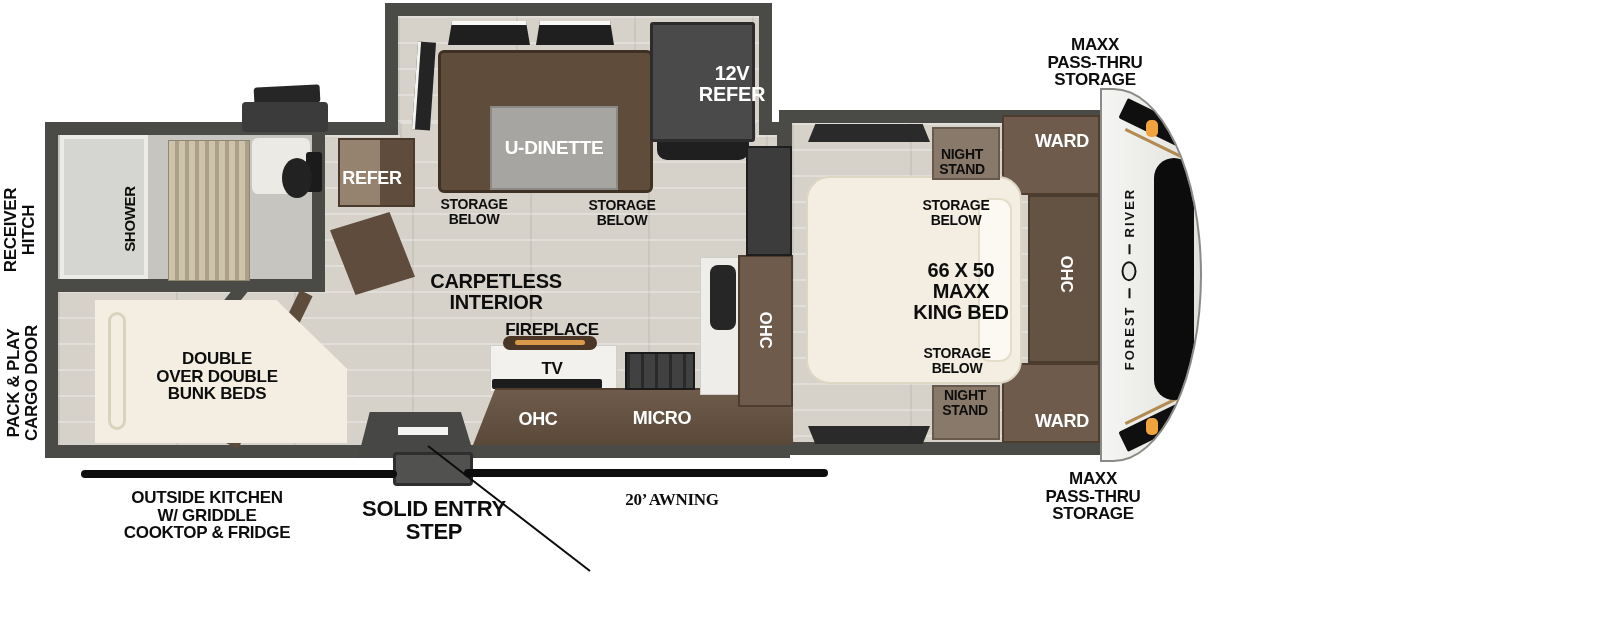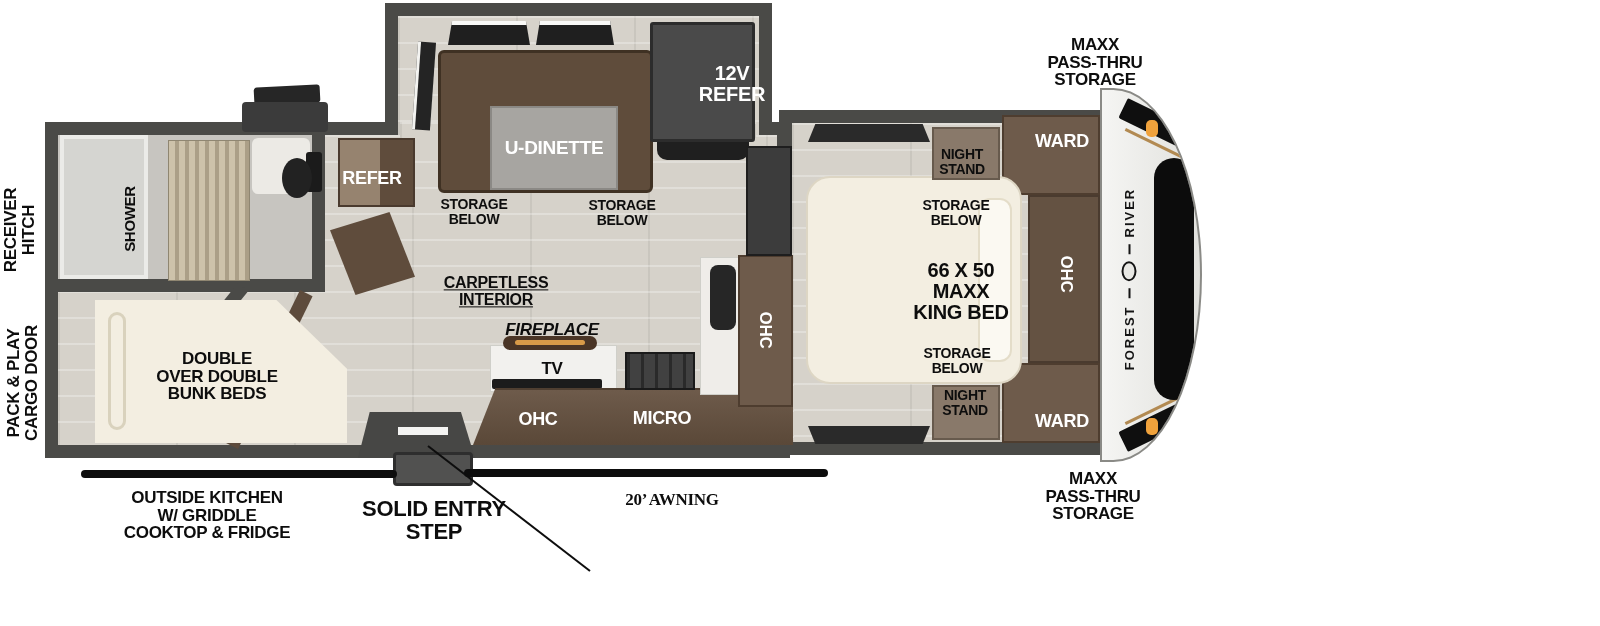--- a/index.html
+++ b/index.html
@@ -183,23 +183,23 @@
   <div class="lbl c white" style="left:372px;top:178px;font-size:18px;">REFER</div>
 
   <div class="lbl c white" style="left:554px;top:148px;font-size:19px;">U-DINETTE</div>
   <div class="lbl c white" style="left:718px;top:84px;font-size:20px;margin-left:14px;">12V
 REFER</div>
   <div class="lbl c" style="left:474px;top:212px;font-size:14px;">STORAGE
 BELOW</div>
   <div class="lbl c" style="left:622px;top:213px;font-size:14px;">STORAGE
 BELOW</div>
 
-  <div class="lbl c" style="left:496px;top:292px;font-size:16px;text-decoration:underline;">CARPETLESS
+  <div class="lbl c" style="left:496px;top:292px;font-size:20px;">CARPETLESS
 INTERIOR</div>
-  <div class="lbl c" style="left:552px;top:330px;font-size:17px;font-style:italic;">FIREPLACE</div>
+  <div class="lbl c" style="left:552px;top:330px;font-size:17px;">FIREPLACE</div>
   <div class="lbl c" style="left:552px;top:369px;font-size:17px;">TV</div>
   <div class="lbl c white" style="left:538px;top:419px;font-size:18px;">OHC</div>
   <div class="lbl c white" style="left:662px;top:418px;font-size:18px;">MICRO</div>
   <div class="lbl cw white" style="left:765px;top:330px;font-size:17px;">OHC</div>
 
   <div class="lbl c" style="left:962px;top:162px;font-size:14px;">NIGHT
 STAND</div>
   <div class="lbl c" style="left:956px;top:213px;font-size:14px;">STORAGE
 BELOW</div>
   <div class="lbl c" style="left:961px;top:291px;font-size:20px;">66 X 50

